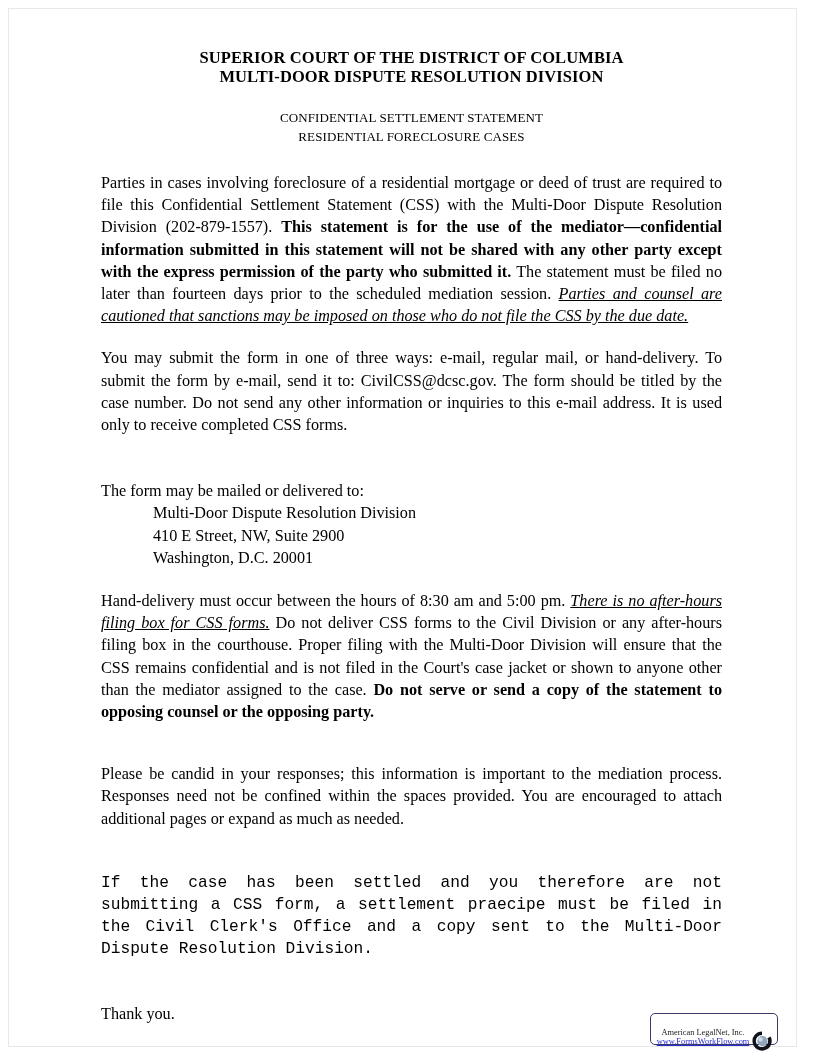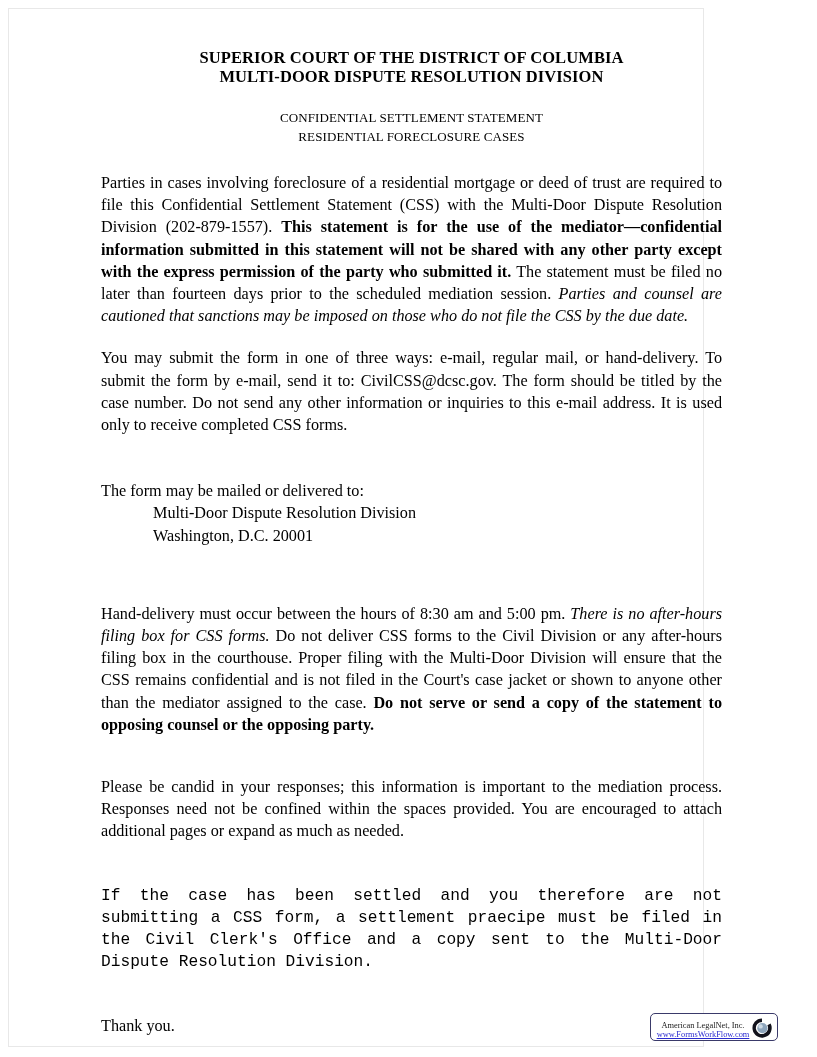--- a/index.html
+++ b/index.html
@@ -14,21 +14,21 @@
     position: relative;
     font-family: "Liberation Serif", "DejaVu Serif", serif;
     color: #000000;
     overflow: hidden;
   }
 
   .page {
     position: absolute;
     left: 8px;
     top: 8px;
-    width: 696px;
+    width: 789px;
     height: 1039px;
     border: 1px solid #e8e8e8;
     box-sizing: border-box;
     background: #ffffff;
   }
 
   .content {
     position: absolute;
     left: 92px;
     top: 40px;
@@ -58,49 +58,49 @@
   .para {
     font-size: 16.2px;
     line-height: 22.2px;
     text-align: justify;
     text-justify: inter-word;
     margin: 0;
   }
   .para.p-first { margin-top: 26px; }
   .para.p-email { margin-top: 20px; }
   .para.p-mail-lead { margin-top: 44px; text-align: left; }
-  .para.p-hand { margin-top: 56px; }
+  .para.p-hand { margin-top: 21px; }
   .para.p-candid { margin-top: 40px; }
   .para.p-settled { margin-top: 42px; font-family: Liberation Mono, monospace; }
   .para.p-thanks { margin-top: 42px; text-align: left; }
 
   .addr-block {
     font-size: 16.2px;
     line-height: 22.2px;
     padding-left: 52px;
   }
   .addr-line { white-space: pre; }
 
   b, .b { font-weight: bold; }
-  i, .i { font-style: italic; }
+  i, .i { font-style: italic; text-decoration: underline; }
 
   
   .footer-badge {
     position: absolute;
     left: 641px;
     top: 1004px;
     width: 128px;
     height: 28px;
     border: 1px solid #3a3a6a;
     border-radius: 5px;
     background: #ffffff;
     box-sizing: border-box;
     display: flex;
-    align-items: flex-end;
-    padding: 0 3px;
+    align-items: flex-start;
+    padding: 15px 3px;
   }
   .footer-text {
     flex: 1 1 auto;
     text-align: center;
     line-height: 1.05;
     padding-left: 2px;
   }
   .footer-company {
     font-size: 8.4px;
     font-family: "Liberation Serif", serif;
@@ -139,20 +139,21 @@
     </div>
 
     <p class="para p-first"><span>Parties in cases involving foreclosure of a residential mortgage or deed of trust are required to file this Confidential Settlement Statement (CSS) with the Multi-Door Dispute Resolution Division (202-879-1557). </span><b>This statement is for the use of the mediator—confidential information submitted in this statement will not be shared with any other party except with the express permission of the party who submitted it.</b><span> The statement must be filed no later than fourteen days prior to the scheduled mediation session.  </span><i>Parties and counsel are cautioned that sanctions may be imposed on those who do not file the CSS by the due date.</i></p>
 
     <p class="para p-email">You may submit the form in one of three ways: e-mail, regular mail, or hand-delivery. To submit the form by e-mail, send it to: CivilCSS@dcsc.gov.  The form should be titled by the case number. Do not send any other information or inquiries to this e-mail address. It is used only to receive completed CSS forms.</p>
 
     <p class="para p-mail-lead">The form may be mailed or delivered to:</p>
 
     <div class="addr-block">
       <div class="addr-line">Multi-Door Dispute Resolution Division</div>
+      <div class="addr-line">410 E Street, NW, Suite 2900</div>
       <div class="addr-line">Washington, D.C. 20001</div>
     </div>
 
     <p class="para p-hand"><span>Hand-delivery must occur between the hours of 8:30 am and 5:00 pm. </span><i>There is no after-hours filing box for CSS forms.</i><span> Do not deliver CSS forms to the Civil Division or any after-hours filing box in the courthouse. Proper filing with the Multi-Door Division will ensure that the CSS remains confidential and is not filed in the Court's case jacket or shown to anyone other than the mediator assigned to the case. </span><b>Do not serve or send a copy of the statement to opposing counsel or the opposing party.</b></p>
 
     <p class="para p-candid">Please be candid in your responses; this information is important to the mediation    process. Responses need not be confined within the spaces provided. You are encouraged to attach additional pages or expand as much as needed.</p>
 
     <p class="para p-settled">If the case has been settled and you therefore are not submitting a CSS form, a settlement praecipe must be filed in the Civil Clerk's Office and a copy sent to the Multi-Door Dispute Resolution Division.</p>
 
     <p class="para p-thanks">Thank you.</p>

